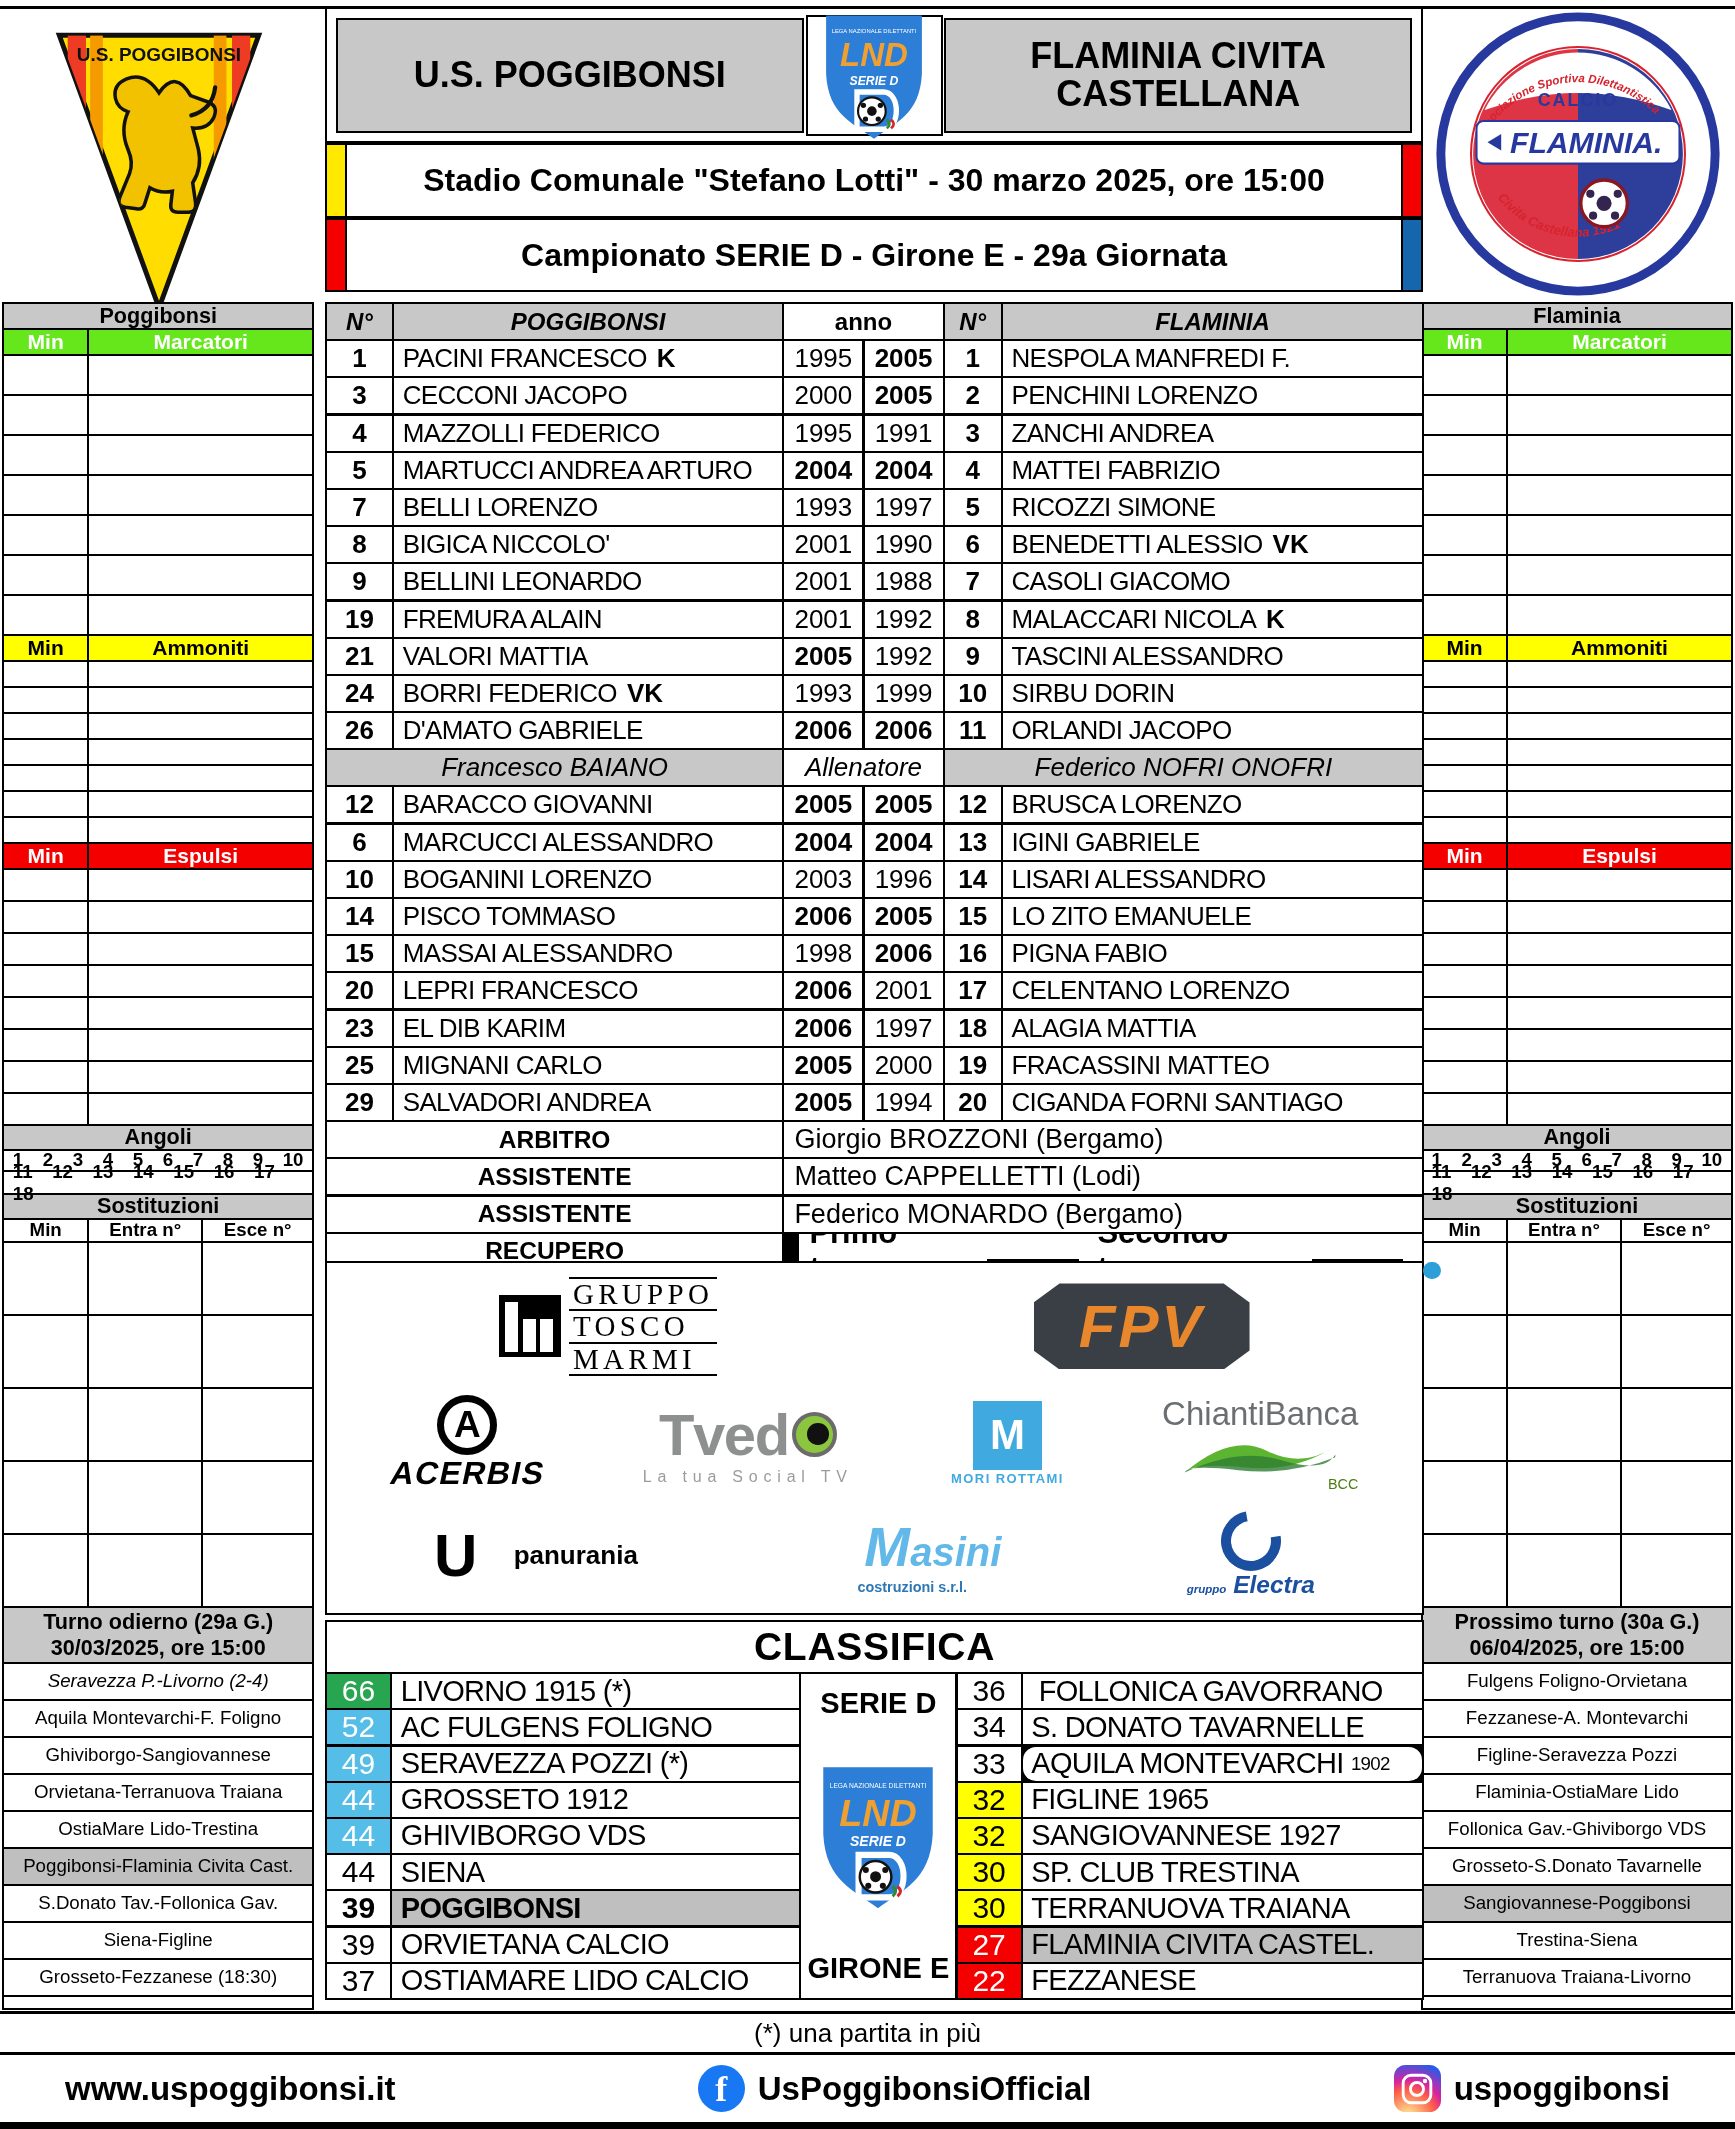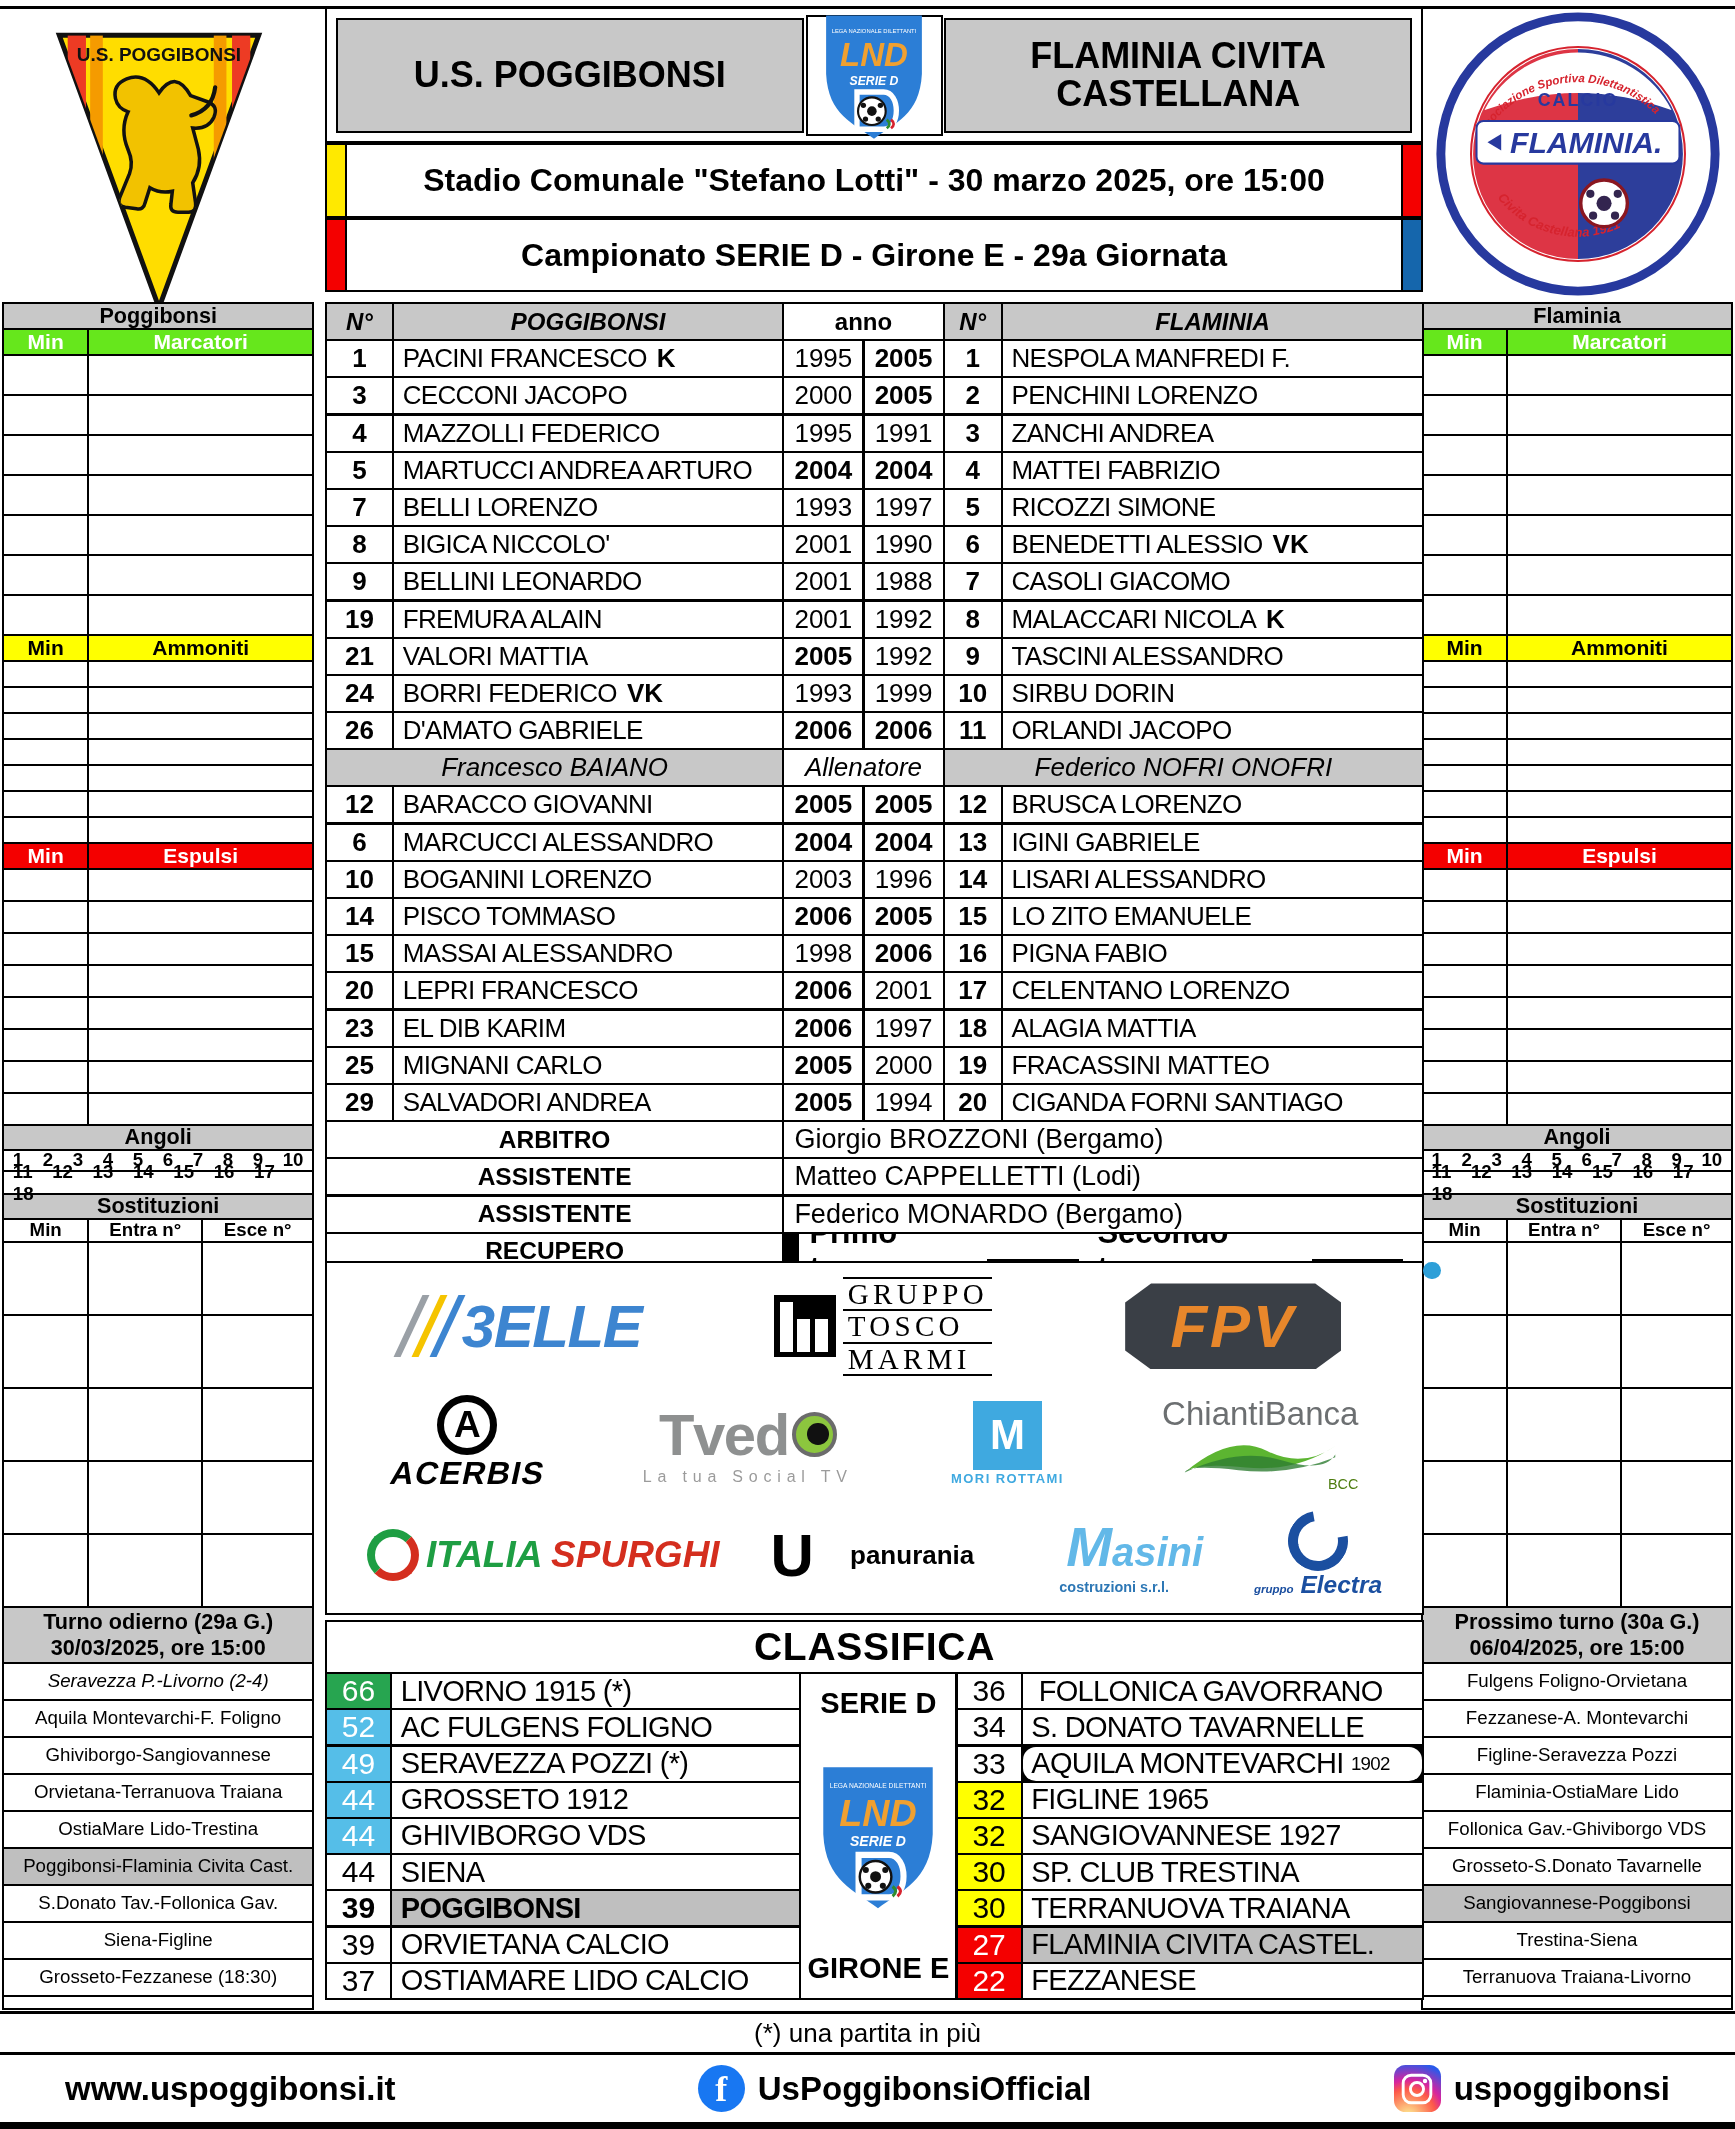--- a/index.html
+++ b/index.html
@@ -675,26 +675,20 @@
       <div class="cell" style="grid-column: 3 / 7; padding-left: 10px; font-weight: bold; font-size: 31px; margin-left: 15px;">
         <span>Primo tempo:</span>
         <span class="rec-line"></span>
         <span>Secondo tempo:</span>
         <span class="rec-line"></span>
       </div>
     </main>
 
   <section class="sponsors">
     <div class="sp-row">
-      <div class="sp sp-elle">
-        <span class="sl" style="background:#9aa0a6"></span>
-        <span class="sl" style="background:#F5C400"></span>
-        <span class="sl" style="background:#3D85D0"></span>
-        <span class="t"><b>3</b><span>ELLE</span></span>
-      </div>
       <div class="sp">
         <span class="tm-icon">
             <i style="height:50px"></i>
             <i style="height:33px"></i>
             <i style="height:33px"></i>
           </span>
         <span class="tm-text">
           <div>GRUPPO</div>
           <div>TOSCO</div>
           <div>MARMI</div>
@@ -723,24 +717,20 @@
       <div class="sp sp-chianti">
         <span class="chb-text">ChiantiBanca</span>
         <svg width="158" height="43" viewBox="0 0 220 60">
           <path d="M5,55 Q70,0 120,25 T215,18 Q160,55 90,48 T5,55 Z" fill="#5CB531"></path>
           <path d="M5,55 Q80,20 140,38 T215,30 L215,34 Q150,60 80,52 T5,55 Z" fill="#2E7D32" opacity="0.8"></path>
         </svg>
         <span class="chb-sub">BCC</span>
       </div>
     </div>
     <div class="sp-row">
-      <div class="sp sp-spurghi">
-        <span class="ic"></span>
-        <span><span class="t1">ITALIA</span><span class="t2">SPURGHI</span></span>
-      </div>
       <div class="sp sp-pan">
         <span class="u">U</span>
           <span class="dot"></span>
         <span class="t">panurania</span>
       </div>
       <div class="sp sp-masini">
         <span class="ms-main"><b>M</b><span>asini</span></span>
         <span class="ms-sub">costruzioni s.r.l.</span>
       </div>
       <div class="sp sp-electra">

